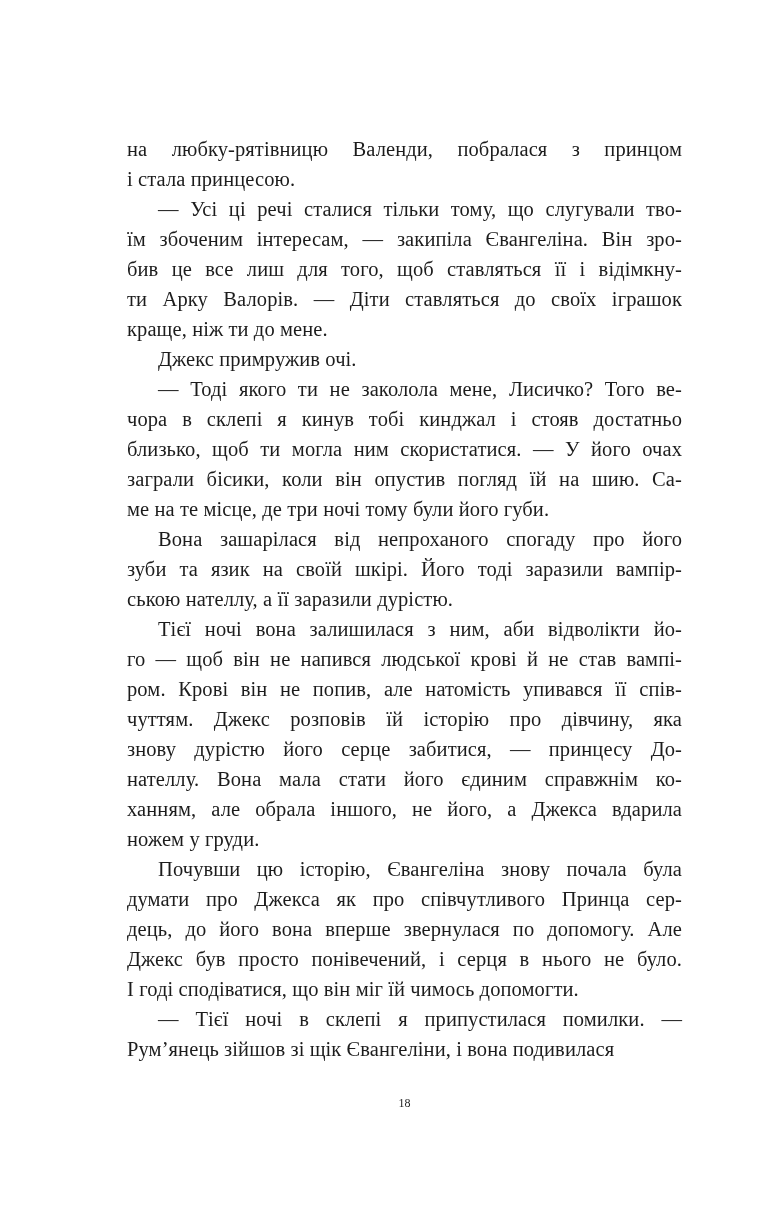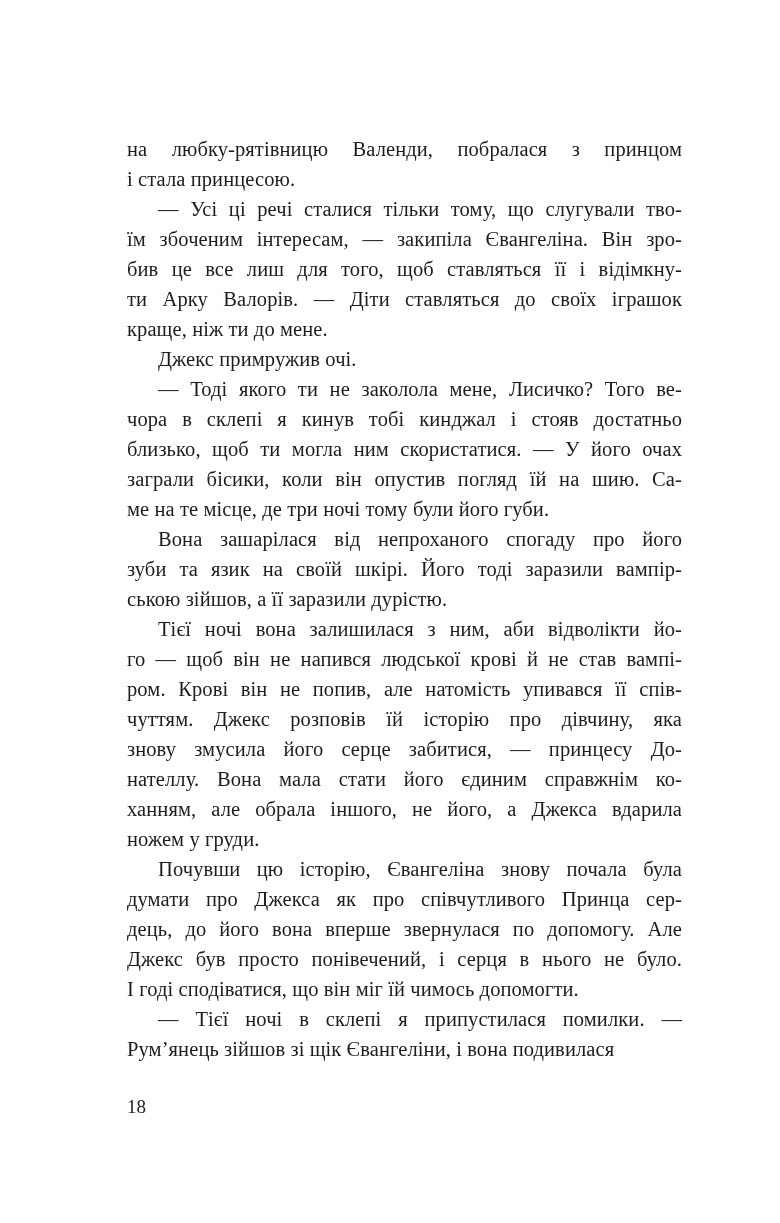--- a/index.html
+++ b/index.html
@@ -39,22 +39,22 @@
     text-align-last: left;
   }
   .line.first-indent {
     padding-left: 31px;
   }
   .page-number {
     position: absolute;
     left: 127px;
     top: 1096px;
     width: 555px;
-    text-align: left;
-    font-size: 19px;
+    text-align: center;
+    font-size: 12px;
     color: #222222;
   }
 </style>
 </head>
 <body>
 
 <div class="page">
   <div class="text-block">
       <p class="para">
         <span class="line">на любку-рятівницю Валенди, побралася з принцом</span>
@@ -73,28 +73,28 @@
       <p class="para">
         <span class="line first-indent">— Тоді якого ти не заколола мене, Лисичко? Того ве-</span>
         <span class="line">чора в склепі я кинув тобі кинджал і стояв достатньо</span>
         <span class="line">близько, щоб ти могла ним скористатися. — У його очах</span>
         <span class="line">заграли бісики, коли він опустив погляд їй на шию. Са-</span>
         <span class="line last">ме на те місце, де три ночі тому були його губи.</span>
       </p>
       <p class="para">
         <span class="line first-indent">Вона зашарілася від непроханого спогаду про його</span>
         <span class="line">зуби та язик на своїй шкірі. Його тоді заразили вампір-</span>
-        <span class="line last">ською зійшов, а її заразили дурістю.</span>
+        <span class="line last">ською нателлу, а її заразили дурістю.</span>
       </p>
       <p class="para">
         <span class="line first-indent">Тієї ночі вона залишилася з ним, аби відволікти йо-</span>
         <span class="line">го — щоб він не напився людської крові й не став вампі-</span>
         <span class="line">ром. Крові він не попив, але натомість упивався її спів-</span>
         <span class="line">чуттям. Джекс розповів їй історію про дівчину, яка</span>
-        <span class="line">знову змусила його серце забитися, — принцесу До-</span>
+        <span class="line">знову дурістю його серце забитися, — принцесу До-</span>
         <span class="line">нателлу. Вона мала стати його єдиним справжнім ко-</span>
         <span class="line">ханням, але обрала іншого, не його, а Джекса вдарила</span>
         <span class="line last">ножем у груди.</span>
       </p>
       <p class="para">
         <span class="line first-indent">Почувши цю історію, Євангеліна знову почала була</span>
         <span class="line">думати про Джекса як про співчутливого Принца сер-</span>
         <span class="line">дець, до його вона вперше звернулася по допомогу. Але</span>
         <span class="line">Джекс був просто понівечений, і серця в нього не було.</span>
         <span class="line last">І годі сподіватися, що він міг їй чимось допомогти.</span>

